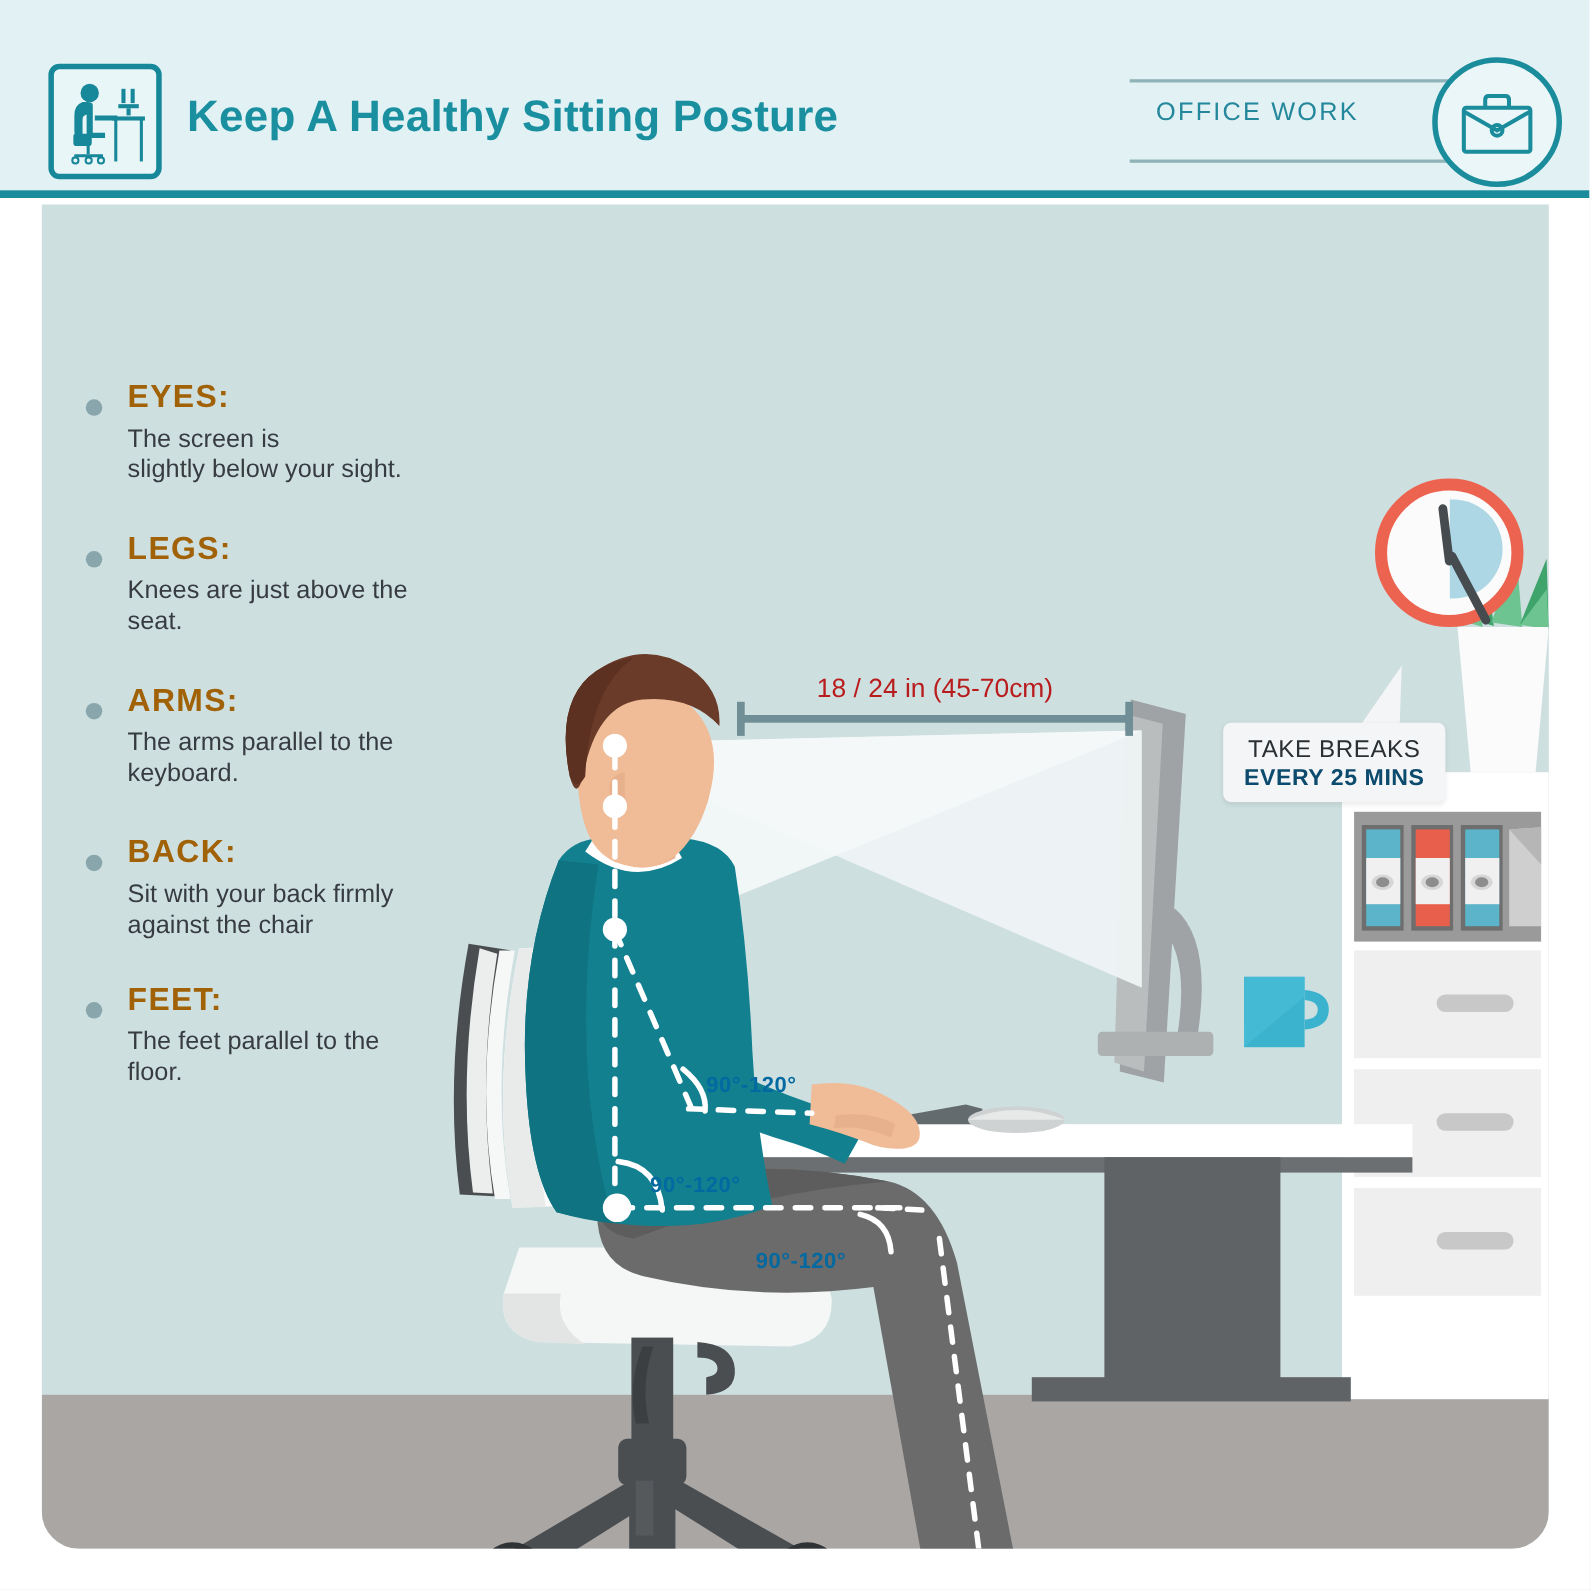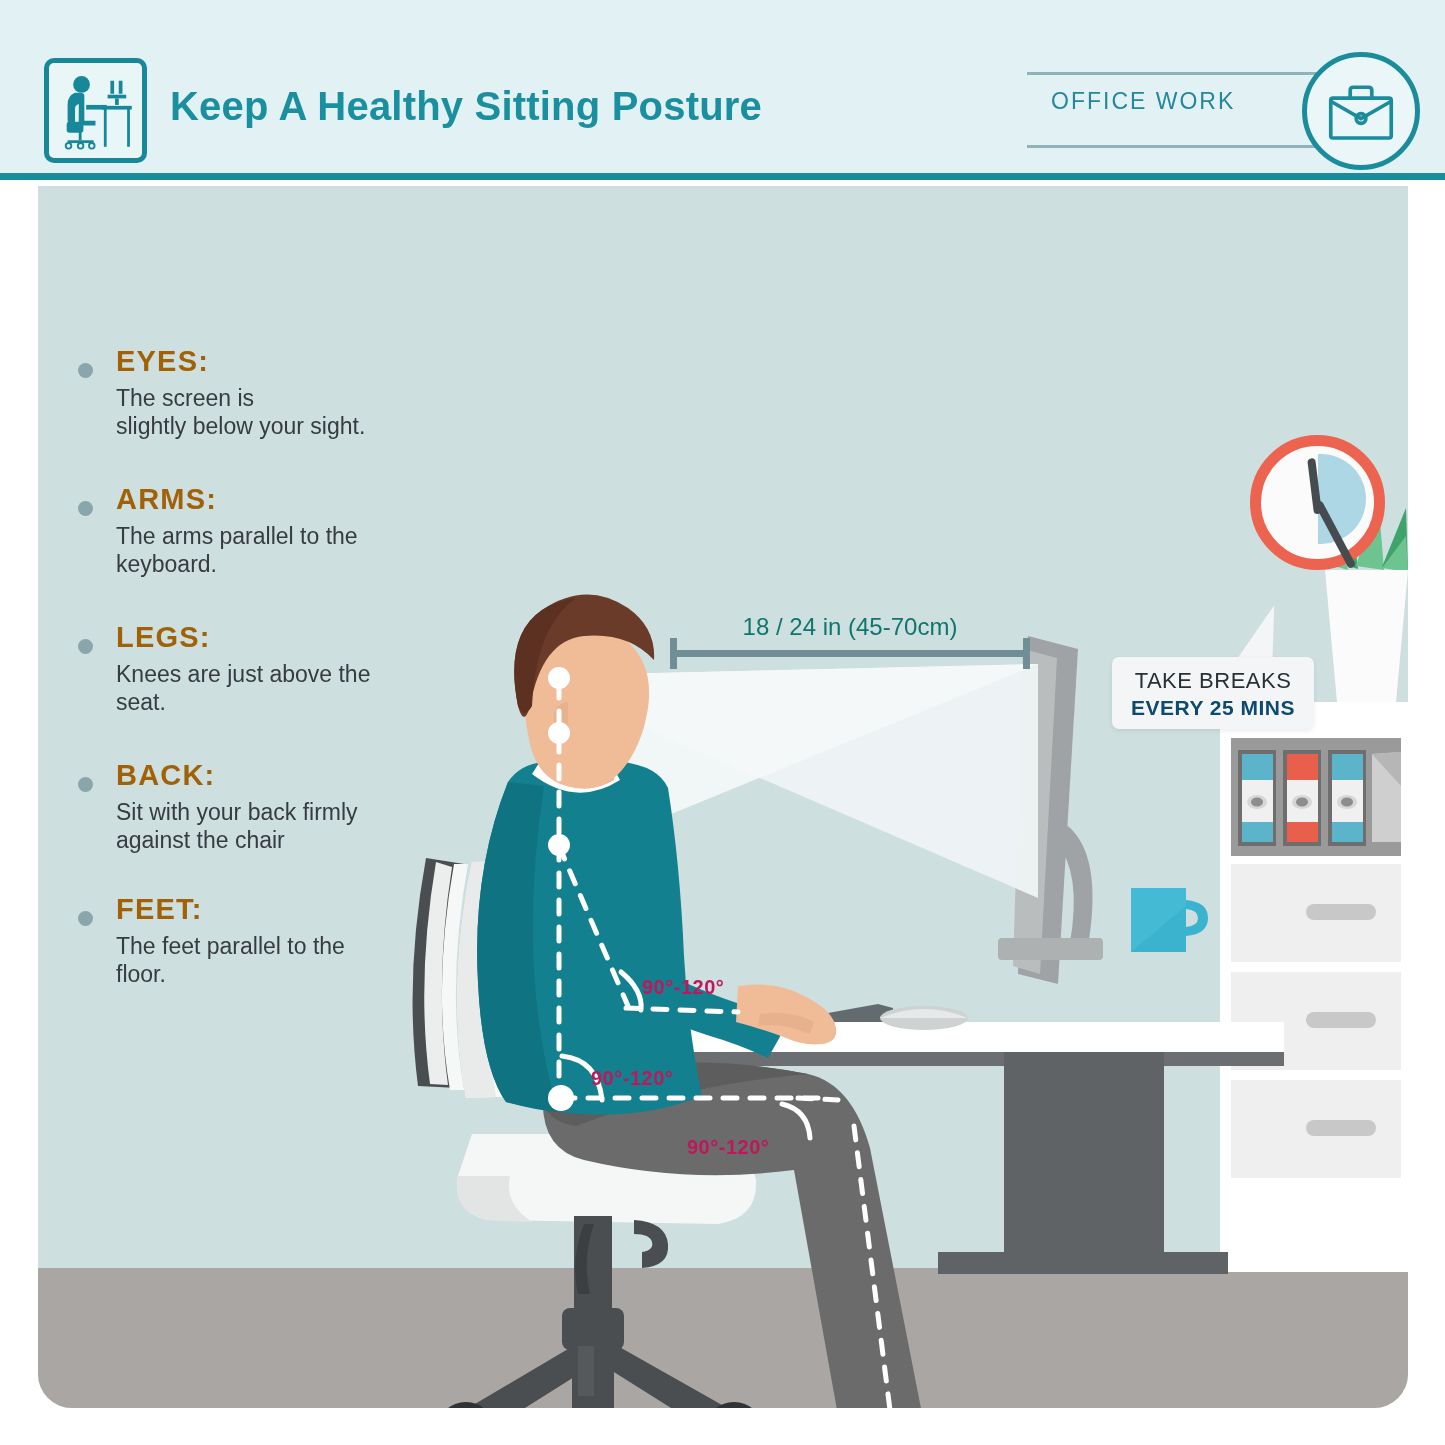--- a/index.html
+++ b/index.html
@@ -70,21 +70,21 @@
   .tip-body {
     margin-left:38px; margin-top:6px;
     font-size:23px; color:#363c40; line-height:1.22;
     white-space:pre-line;
   }
 
   
   #measure { position:absolute; left:632px; top:427px; width:360px; }
   #measure-label {
     position:absolute; left:50%; top:0; transform:translateX(-50%);
-    font-size:24px; color:#0f766e; white-space:nowrap;
+    font-size:24px; color:#b91c1c; white-space:nowrap;
   }
   #measure-bar {
     position:absolute; left:0; top:37px; width:360px; height:7px;
     background:#6f8e96;
   }
   #measure-bar::before, #measure-bar::after {
     content:''; position:absolute; top:-12px; width:7px; height:31px; background:#6f8e96;
   }
   #measure-bar::before { left:0; }
   #measure-bar::after { right:0; }
@@ -122,21 +122,21 @@
     position:absolute; left:0; top:11px; width:202px; text-align:center;
     font-size:22px; color:#2a2f33; letter-spacing:.5px;
   }
   #callout-line2 {
     position:absolute; left:0; top:39px; width:202px; text-align:center;
     font-size:21px; color:#0c4a6e; letter-spacing:.5px; font-weight:bold;
   }
 
   
   .angle-label {
-    position:absolute; font-size:20px; color:#be185d; font-weight:bold;
+    position:absolute; font-size:20px; color:#0369a1; font-weight:bold;
     letter-spacing:.5px; white-space:nowrap;
   }
   #angle-arm  { left:604px; top:790px; }
   #angle-hip  { left:553px; top:881px; }
   #angle-knee { left:649px; top:950px; }
 
   
   #scene { position:absolute; left:0; top:0; width:1370px; height:1222px; }
 </style>
 </head>
@@ -362,30 +362,30 @@
 
       <div class="tip" style="margin-bottom:44px;">
         <div class="tip-dot"></div>
         <div class="tip-title">EYES:</div>
         <div class="tip-body">The screen is
 slightly below your sight.</div>
       </div>
 
       <div class="tip" style="margin-bottom:44px;">
         <div class="tip-dot"></div>
+        <div class="tip-title">LEGS:</div>
+        <div class="tip-body">Knees are just above the
+seat.</div>
+      </div>
+
+      <div class="tip" style="margin-bottom:44px;">
+        <div class="tip-dot"></div>
         <div class="tip-title">ARMS:</div>
         <div class="tip-body">The arms parallel to the
 keyboard.</div>
-      </div>
-
-      <div class="tip" style="margin-bottom:44px;">
-        <div class="tip-dot"></div>
-        <div class="tip-title">LEGS:</div>
-        <div class="tip-body">Knees are just above the
-seat.</div>
       </div>
 
       <div class="tip" style="margin-bottom:40px;">
         <div class="tip-dot"></div>
         <div class="tip-title">BACK:</div>
         <div class="tip-body">Sit with your back firmly
 against the chair</div>
       </div>
 
       <div class="tip">

